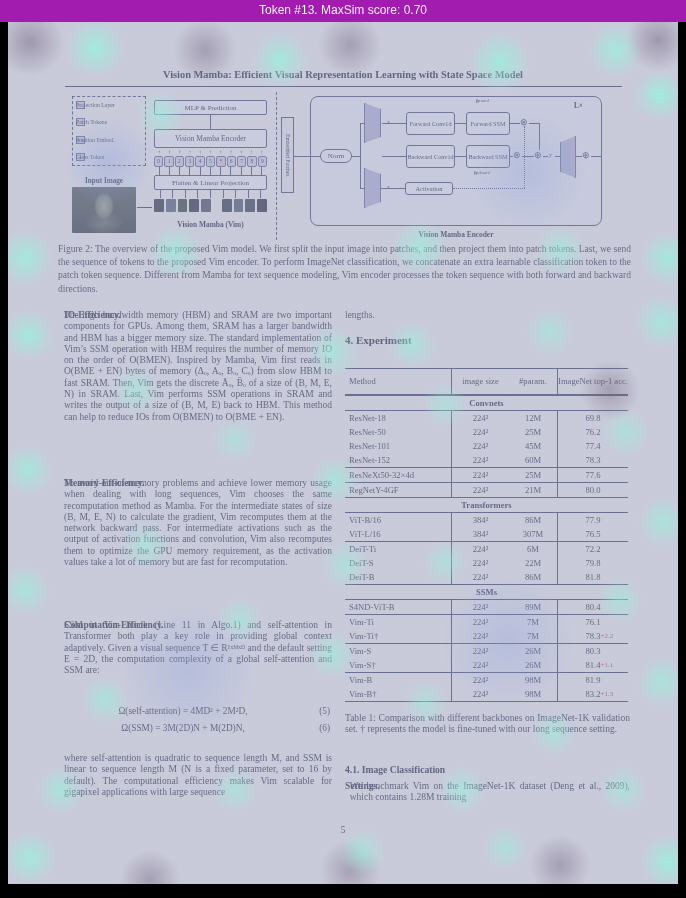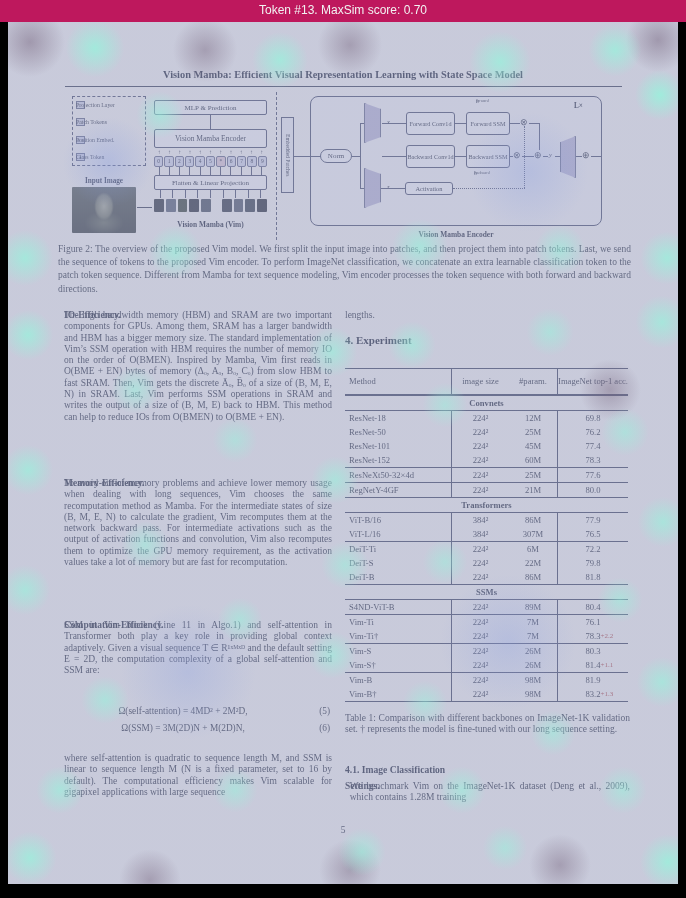--- a/index.html
+++ b/index.html
@@ -1,18 +1,18 @@
 <!DOCTYPE html>
 <html><head>
 <meta charset="utf-8">
 <style>
   html,body{margin:0;padding:0;}
   body{width:686px;height:898px;background:#000;position:relative;overflow:hidden;
        font-family:"Liberation Serif",serif;}
-  .titlebar{position:absolute;left:0;top:0;width:686px;height:22px;background:#be185d;
+  .titlebar{position:absolute;left:0;top:0;width:686px;height:22px;background:#a21caf;
     color:#f2f2f2;font-family:"Liberation Sans",sans-serif;font-size:12px;line-height:21px;
     text-align:center;}
   .page{position:absolute;left:8px;top:22px;width:670px;height:862px;background:#f0f0ed;overflow:hidden;}
   .page *{position:absolute;box-sizing:border-box;}
   .ptitle{left:0;top:47px;width:670px;text-align:center;font-weight:bold;font-size:10.4px;color:#10182c;}
   .trule{left:57px;top:64px;width:557px;height:0;border-top:1px solid #2a3248;}
 
   
   .fbox{border:1px solid #3a4260;background:rgba(244,246,250,0.55);border-radius:2px;
         display:flex;align-items:center;justify-content:center;text-align:center;

